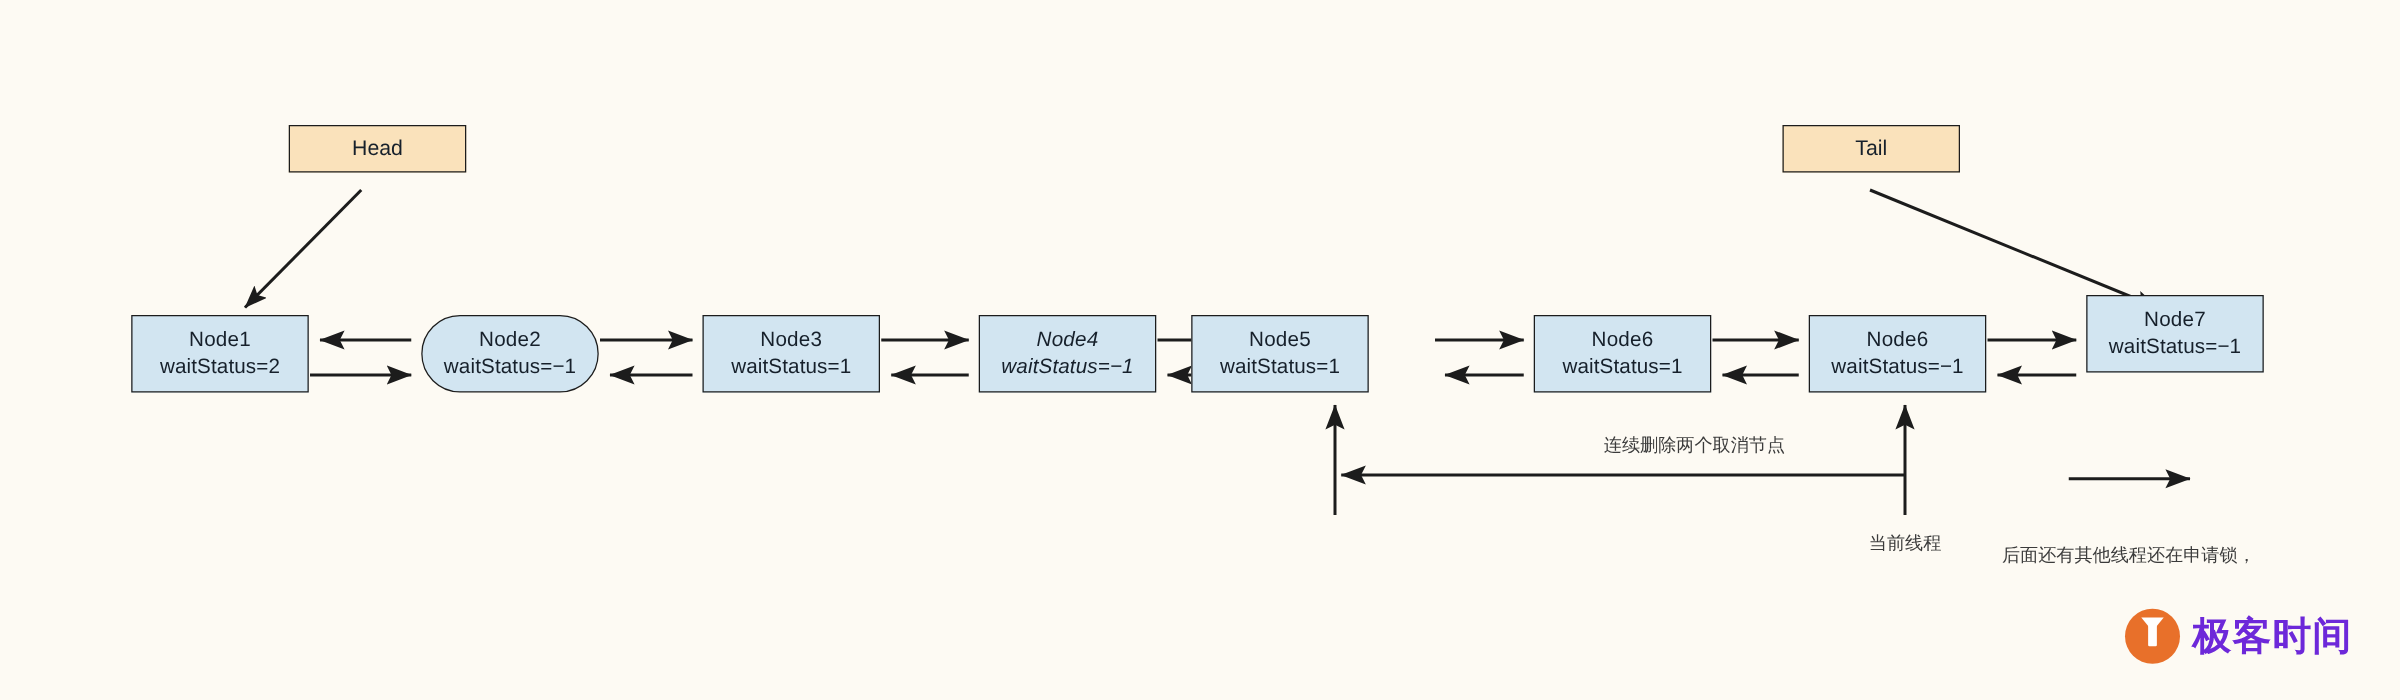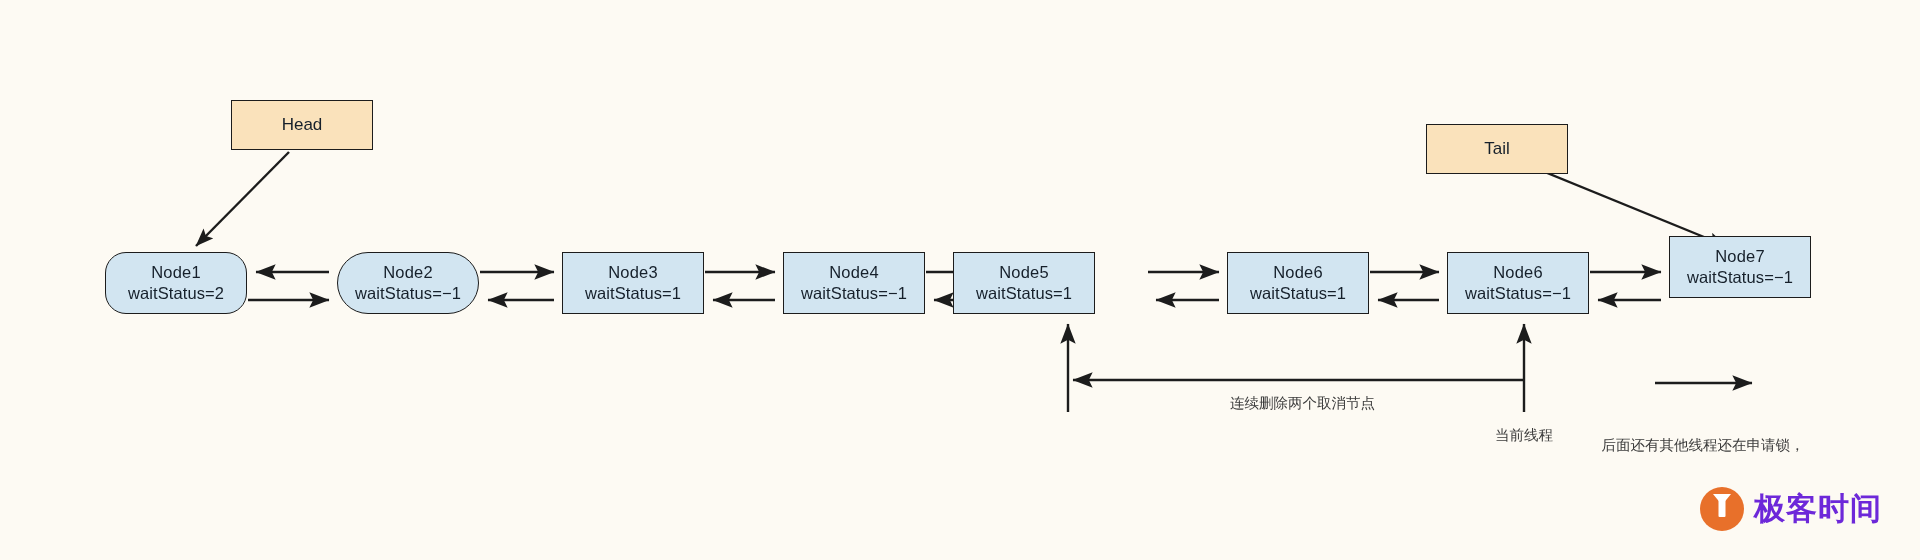--- a/index.html
+++ b/index.html
@@ -26,21 +26,21 @@
   .node{
     background:#d2e5f1;
     width:142px;height:62px;
     font-size:16.5px;
   }
   .node .l1{letter-spacing:.2px;}
   .node .l2{letter-spacing:.1px;}
 
   .endbox{
     background:#fae2bb;
-    width:142px;height:50px;
+    width:142px;height:38px;
     font-size:17px;
   }
 
   .anno{
     position:absolute;
     color:#3b3b3b;
     font-size:14.5px;
     text-align:center;
     line-height:1.45;
     white-space:nowrap;
@@ -137,40 +137,40 @@
       <line x1="1524" y1="412" x2="1524" y2="324" marker-end="url(#ah)"></line>
 
       <line x1="1655" y1="383" x2="1752" y2="383" marker-end="url(#ah)"></line>
     </g>
   </svg>
 
   <div class="box endbox" style="left:231px;top:100px;">
     <span>Head</span>
   </div>
 
-  <div class="box endbox" style="left:1426px;top:100px;margin-top:24px;">
+  <div class="box endbox" style="left:1426px;top:100px;">
     <span>Tail</span>
   </div>
 
-  <div class="box node" style="left:105px;top:252px;border-radius:21px;">
+  <div class="box node" style="left:105px;top:252px;">
     <span class="l1">Node1</span>
     <span class="l2">waitStatus=2</span>
   </div>
 
   <div class="box node" style="left:337px;top:252px;border-radius:31px;">
     <span class="l1">Node2</span>
     <span class="l2">waitStatus=−1</span>
   </div>
 
   <div class="box node" style="left:562px;top:252px;">
     <span class="l1">Node3</span>
     <span class="l2">waitStatus=1</span>
   </div>
 
-  <div class="box node" style="left:783px;top:252px;">
+  <div class="box node" style="left:783px;top:252px;font-style:italic;">
     <span class="l1">Node4</span>
     <span class="l2">waitStatus=−1</span>
   </div>
 
   <div class="box node" style="left:953px;top:252px;">
     <span class="l1">Node5</span>
     <span class="l2">waitStatus=1</span>
   </div>
 
   <div class="box node" style="left:1227px;top:252px;">
@@ -181,21 +181,21 @@
   <div class="box node" style="left:1447px;top:252px;">
     <span class="l1">Node6</span>
     <span class="l2">waitStatus=−1</span>
   </div>
 
   <div class="box node" style="left:1669px;top:236px;">
     <span class="l1">Node7</span>
     <span class="l2">waitStatus=−1</span>
   </div>
 
-  <div class="anno" style="left:1195px;top:347px;width:215px;margin-top:46px;">连续删除两个取消节点</div>
+  <div class="anno" style="left:1248px;top:347px;width:215px;">连续删除两个取消节点</div>
 
   <div class="anno" style="left:1464px;top:425px;width:120px;">当前线程</div>
 
   <div class="anno" style="left:1578px;top:411px;width:250px;margin-top:24px;">
     <div>后面还有其他线程还在申请锁，</div>
   </div>
 
   <div id="logo">
     <span class="mark"></span>
     <span class="wordmark">极客时间</span>

